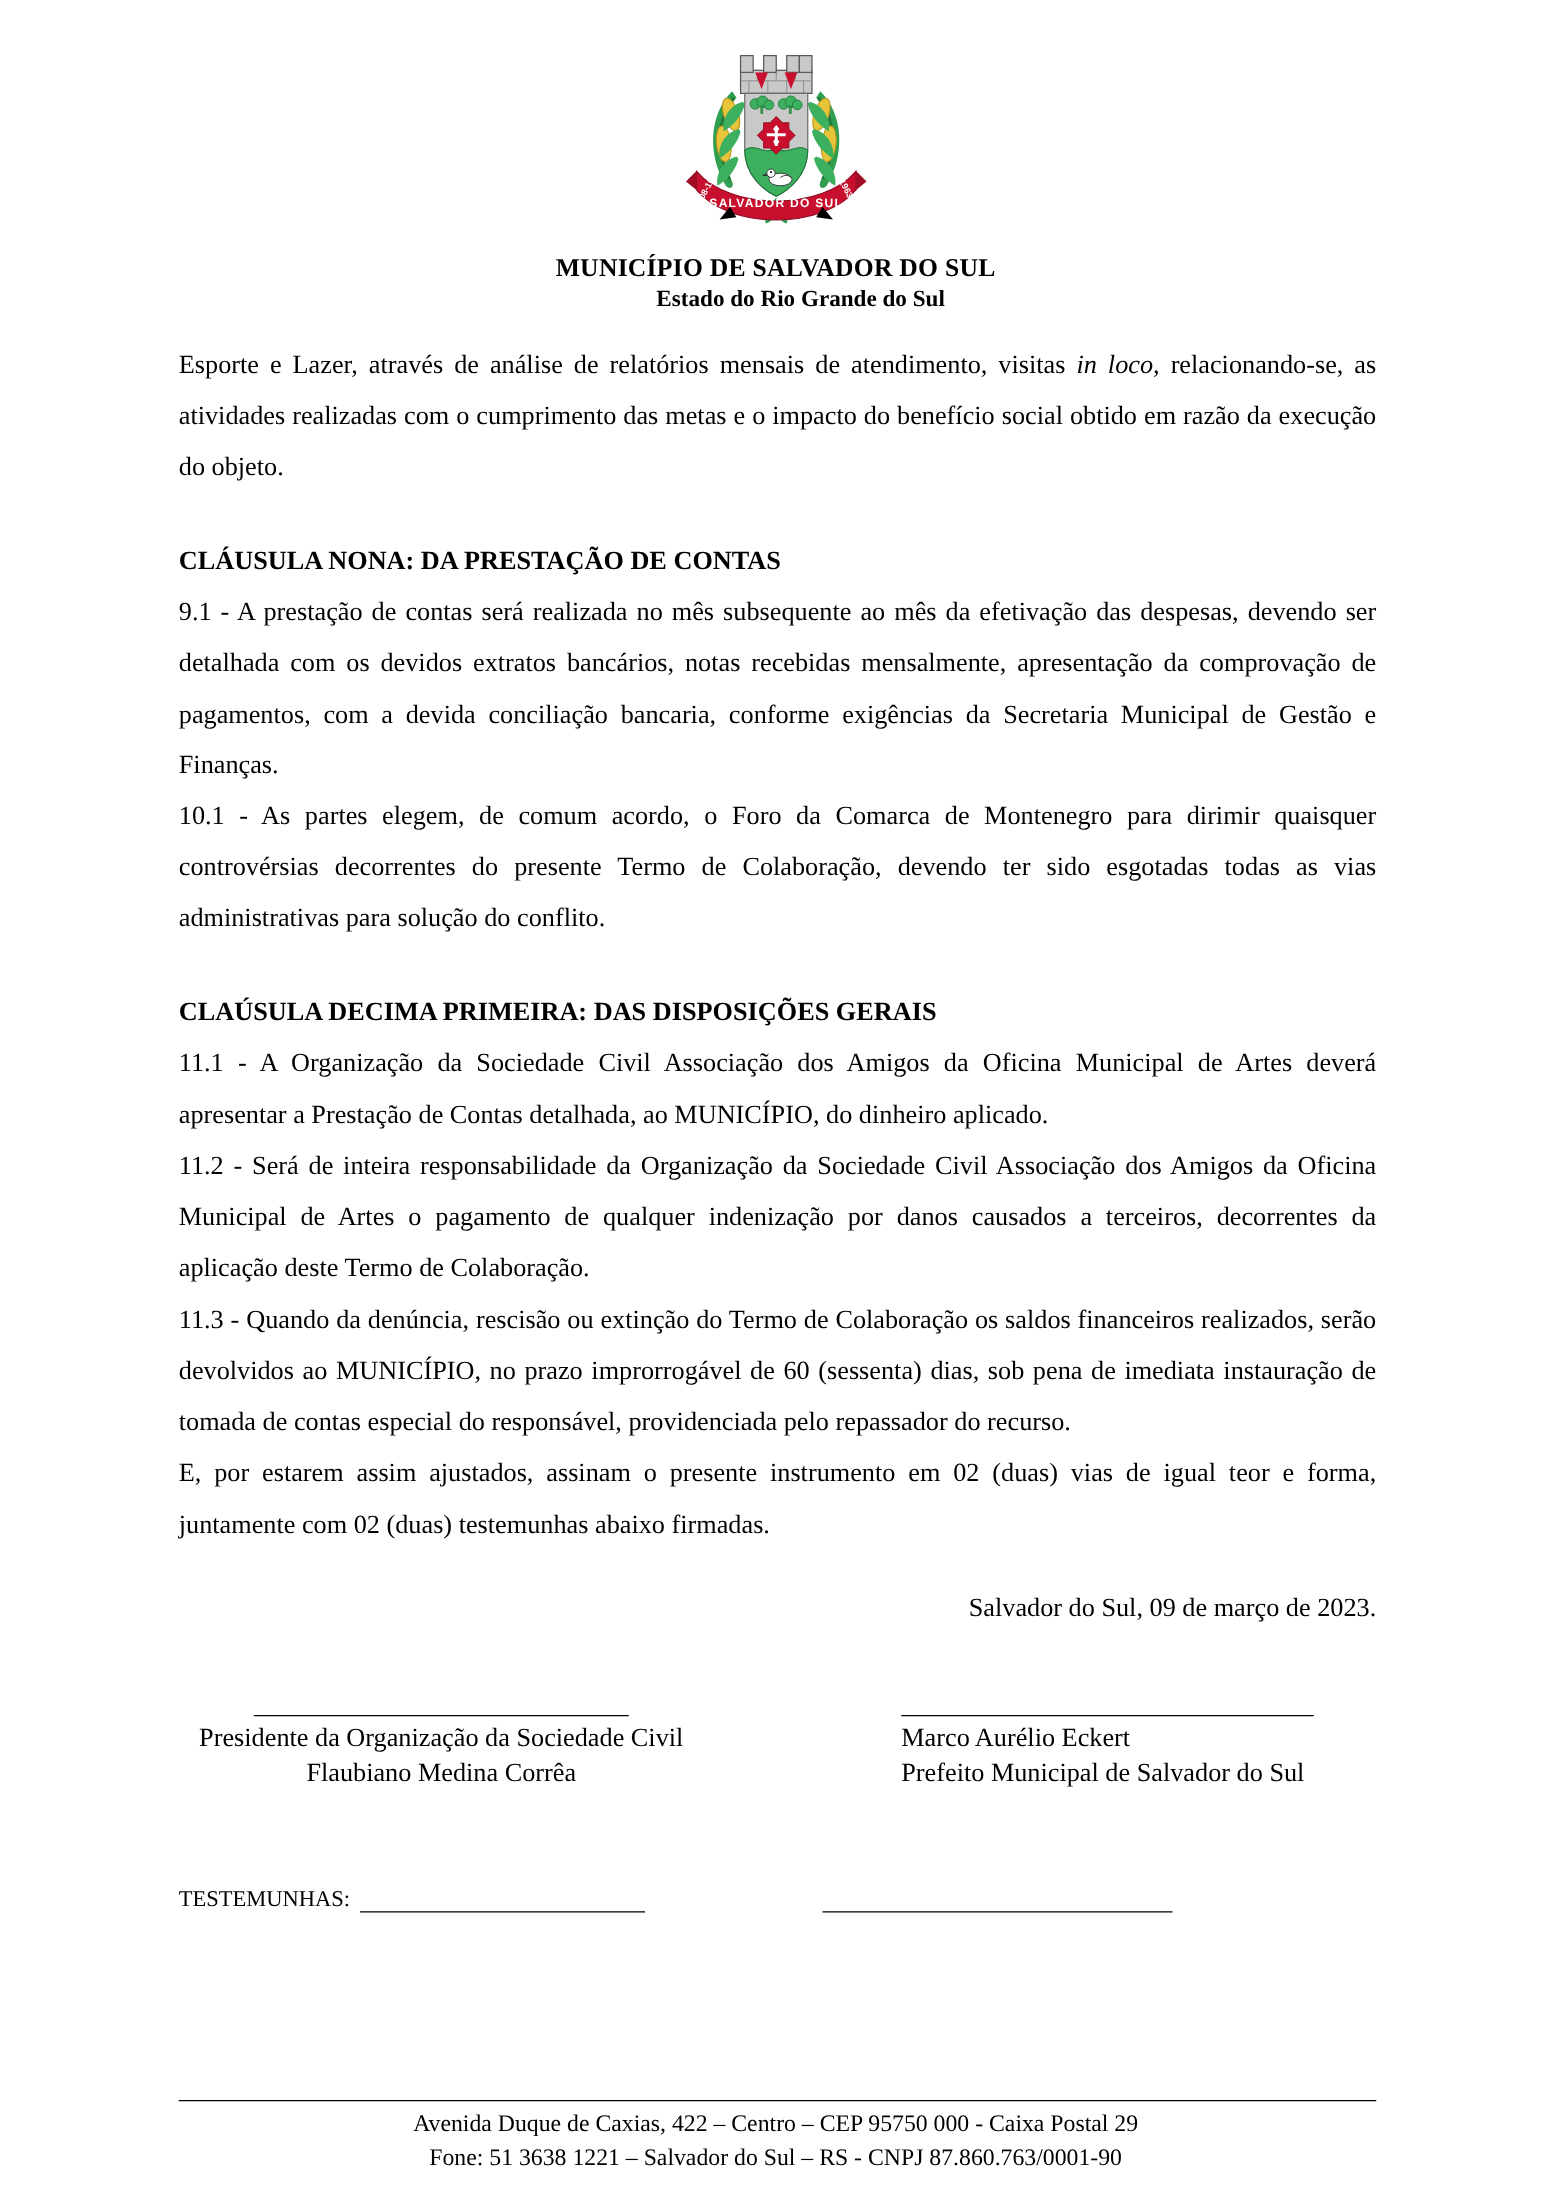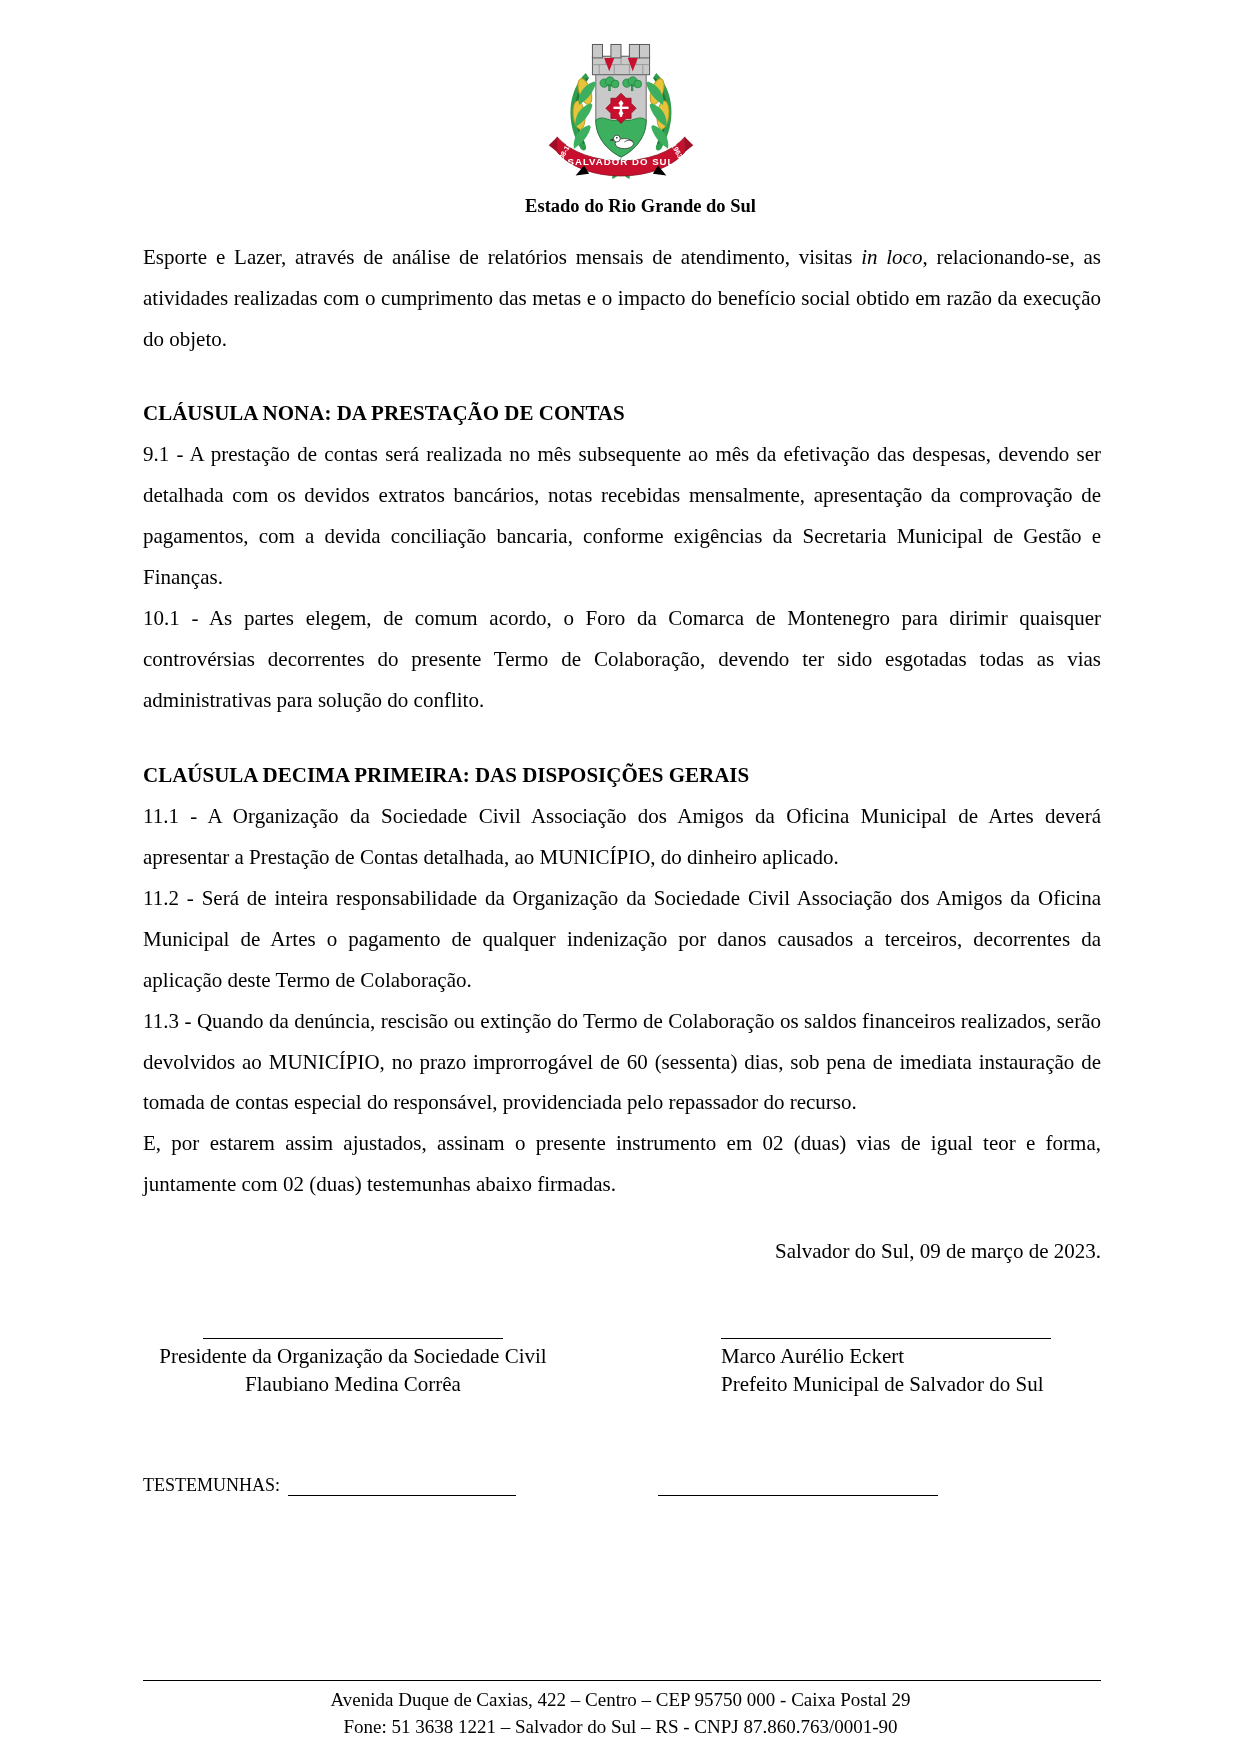--- a/index.html
+++ b/index.html
@@ -237,20 +237,21 @@
         <path d="M24 132 L14 142 L24 150 Z" fill="#a00d24"></path>
         <path d="M176 132 L186 142 L176 150 Z" fill="#a00d24"></path>
         <path d="M56 166 L46 178 L62 176 Z" fill="#000000"></path>
         <path d="M144 166 L154 178 L138 176 Z" fill="#000000"></path>
         <text x="100" y="166" fill="#ffffff" font-size="11.5" font-family="Liberation Sans, sans-serif" font-weight="bold" text-anchor="middle" letter-spacing="1.2">SALVADOR DO SUL</text>
         <text x="36" y="150" fill="#ffffff" font-size="8.5" font-family="Liberation Sans, sans-serif" font-weight="bold" text-anchor="middle" transform="rotate(-62 36 150)">08-10</text>
         <text x="164" y="150" fill="#ffffff" font-size="8.5" font-family="Liberation Sans, sans-serif" font-weight="bold" text-anchor="middle" transform="rotate(62 164 150)">1963</text>
       </g>
     </svg>
 
+    <div class="org-title">MUNICÍPIO DE SALVADOR DO SUL</div>
     <div class="org-subtitle">Estado do Rio Grande do Sul</div>
   </div>
 
   <div class="content">
 
     <p class="para"><span>Esporte e Lazer, através de análise de relatórios mensais de atendimento, visitas </span><span class="it">in loco</span><span>, relacionando-se, as atividades realizadas com o cumprimento das metas e o impacto do benefício social obtido em razão da execução do objeto.</span></p>
 
     <h2 class="clause gap-before">CLÁUSULA NONA: DA PRESTAÇÃO DE CONTAS</h2>
     <p class="para"><span class="num">9.1</span><span> - A prestação de contas será realizada no mês subsequente ao mês da efetivação das despesas, devendo ser detalhada com os devidos extratos bancários, notas recebidas mensalmente, apresentação da comprovação de pagamentos, com a devida conciliação bancaria, conforme exigências da Secretaria Municipal de Gestão e Finanças.</span></p>
 

